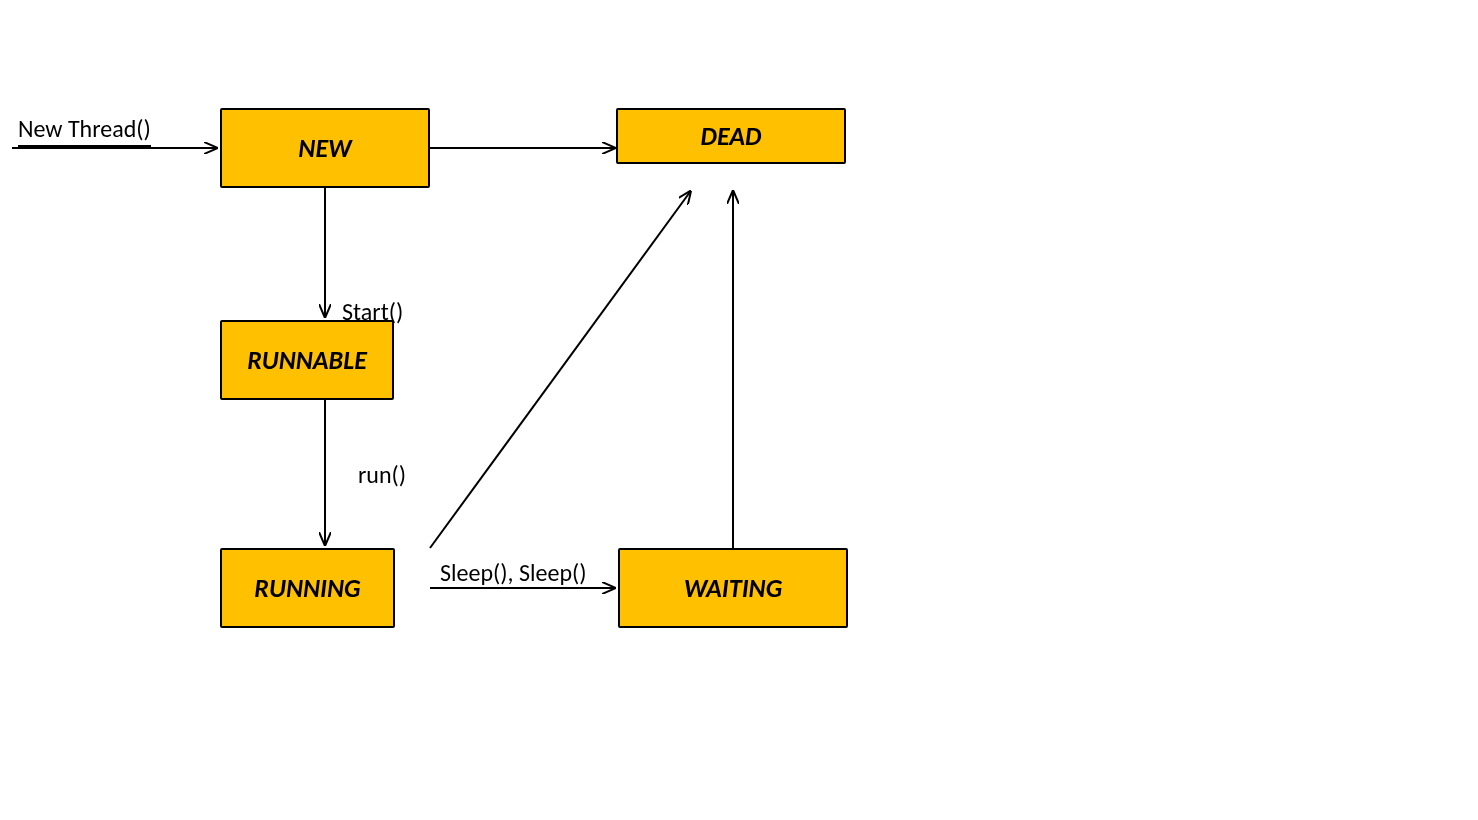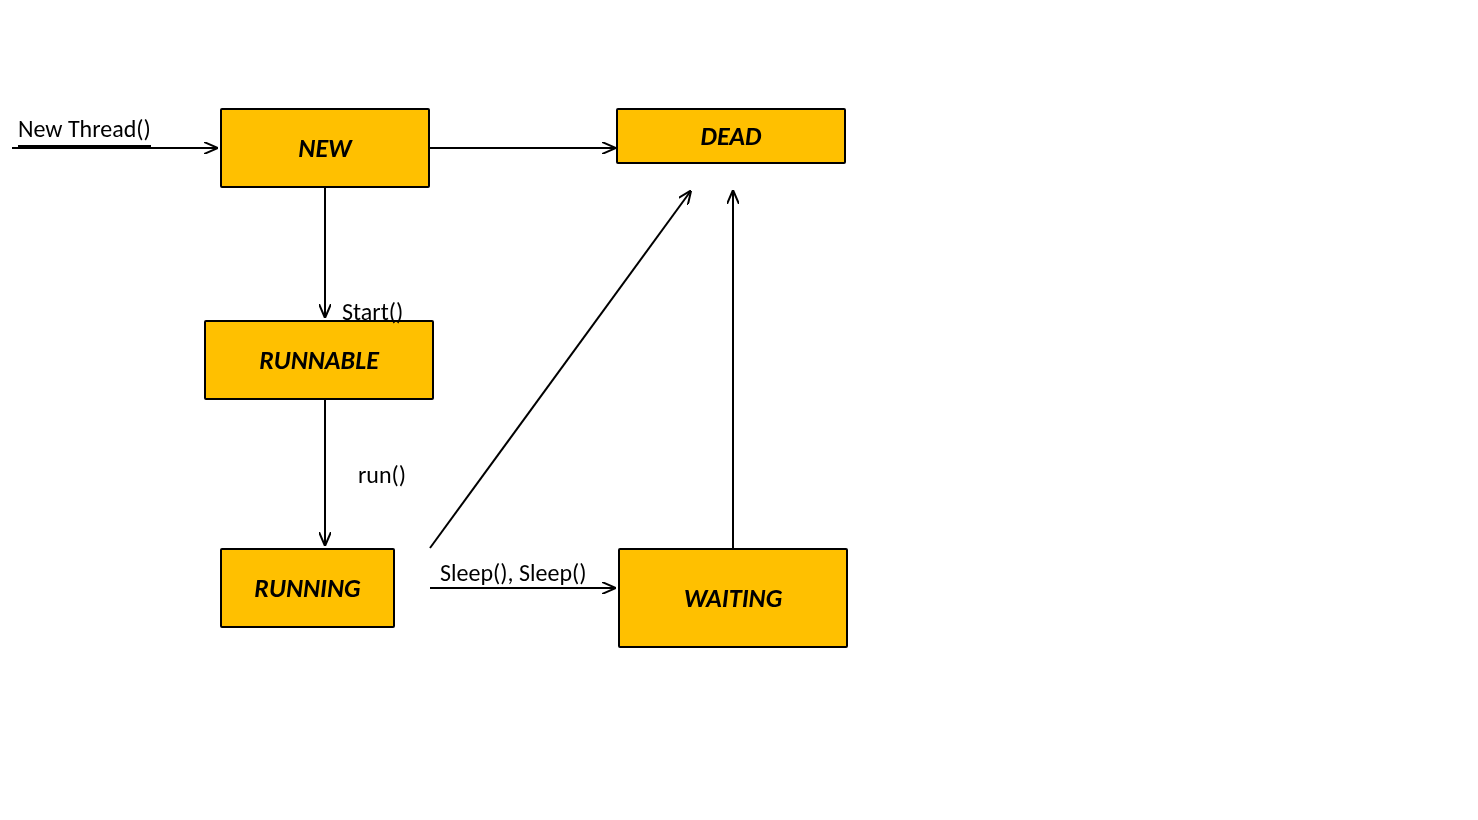--- a/index.html
+++ b/index.html
@@ -48,29 +48,29 @@
 <body>
 
 <div class="node" style="left:220px; top:108px; width:210px; height:80px;">
   <span>NEW</span>
 </div>
 
 <div class="node" style="left:616px; top:108px; width:230px; height:56px;">
   <span>DEAD</span>
 </div>
 
-<div class="node" style="left:204px; top:320px; width:230px; height:80px;">
+<div class="node" style="left:220px; top:320px; width:174px; height:80px;">
   <span>RUNNABLE</span>
 </div>
 
 <div class="node" style="left:220px; top:548px; width:175px; height:80px;">
   <span>RUNNING</span>
 </div>
 
-<div class="node" style="left:618px; top:548px; width:230px; height:100px;">
+<div class="node" style="left:618px; top:548px; width:230px; height:80px;">
   <span>WAITING</span>
 </div>
 
 <div class="edge-label underline" style="left:18px; top:114px; padding-bottom:2px;">
   <span>New Thread()</span>
 </div>
 
 <div class="edge-label" style="left:342px; top:253px;margin-top:44px;">
   <span>Start()</span>
 </div>

